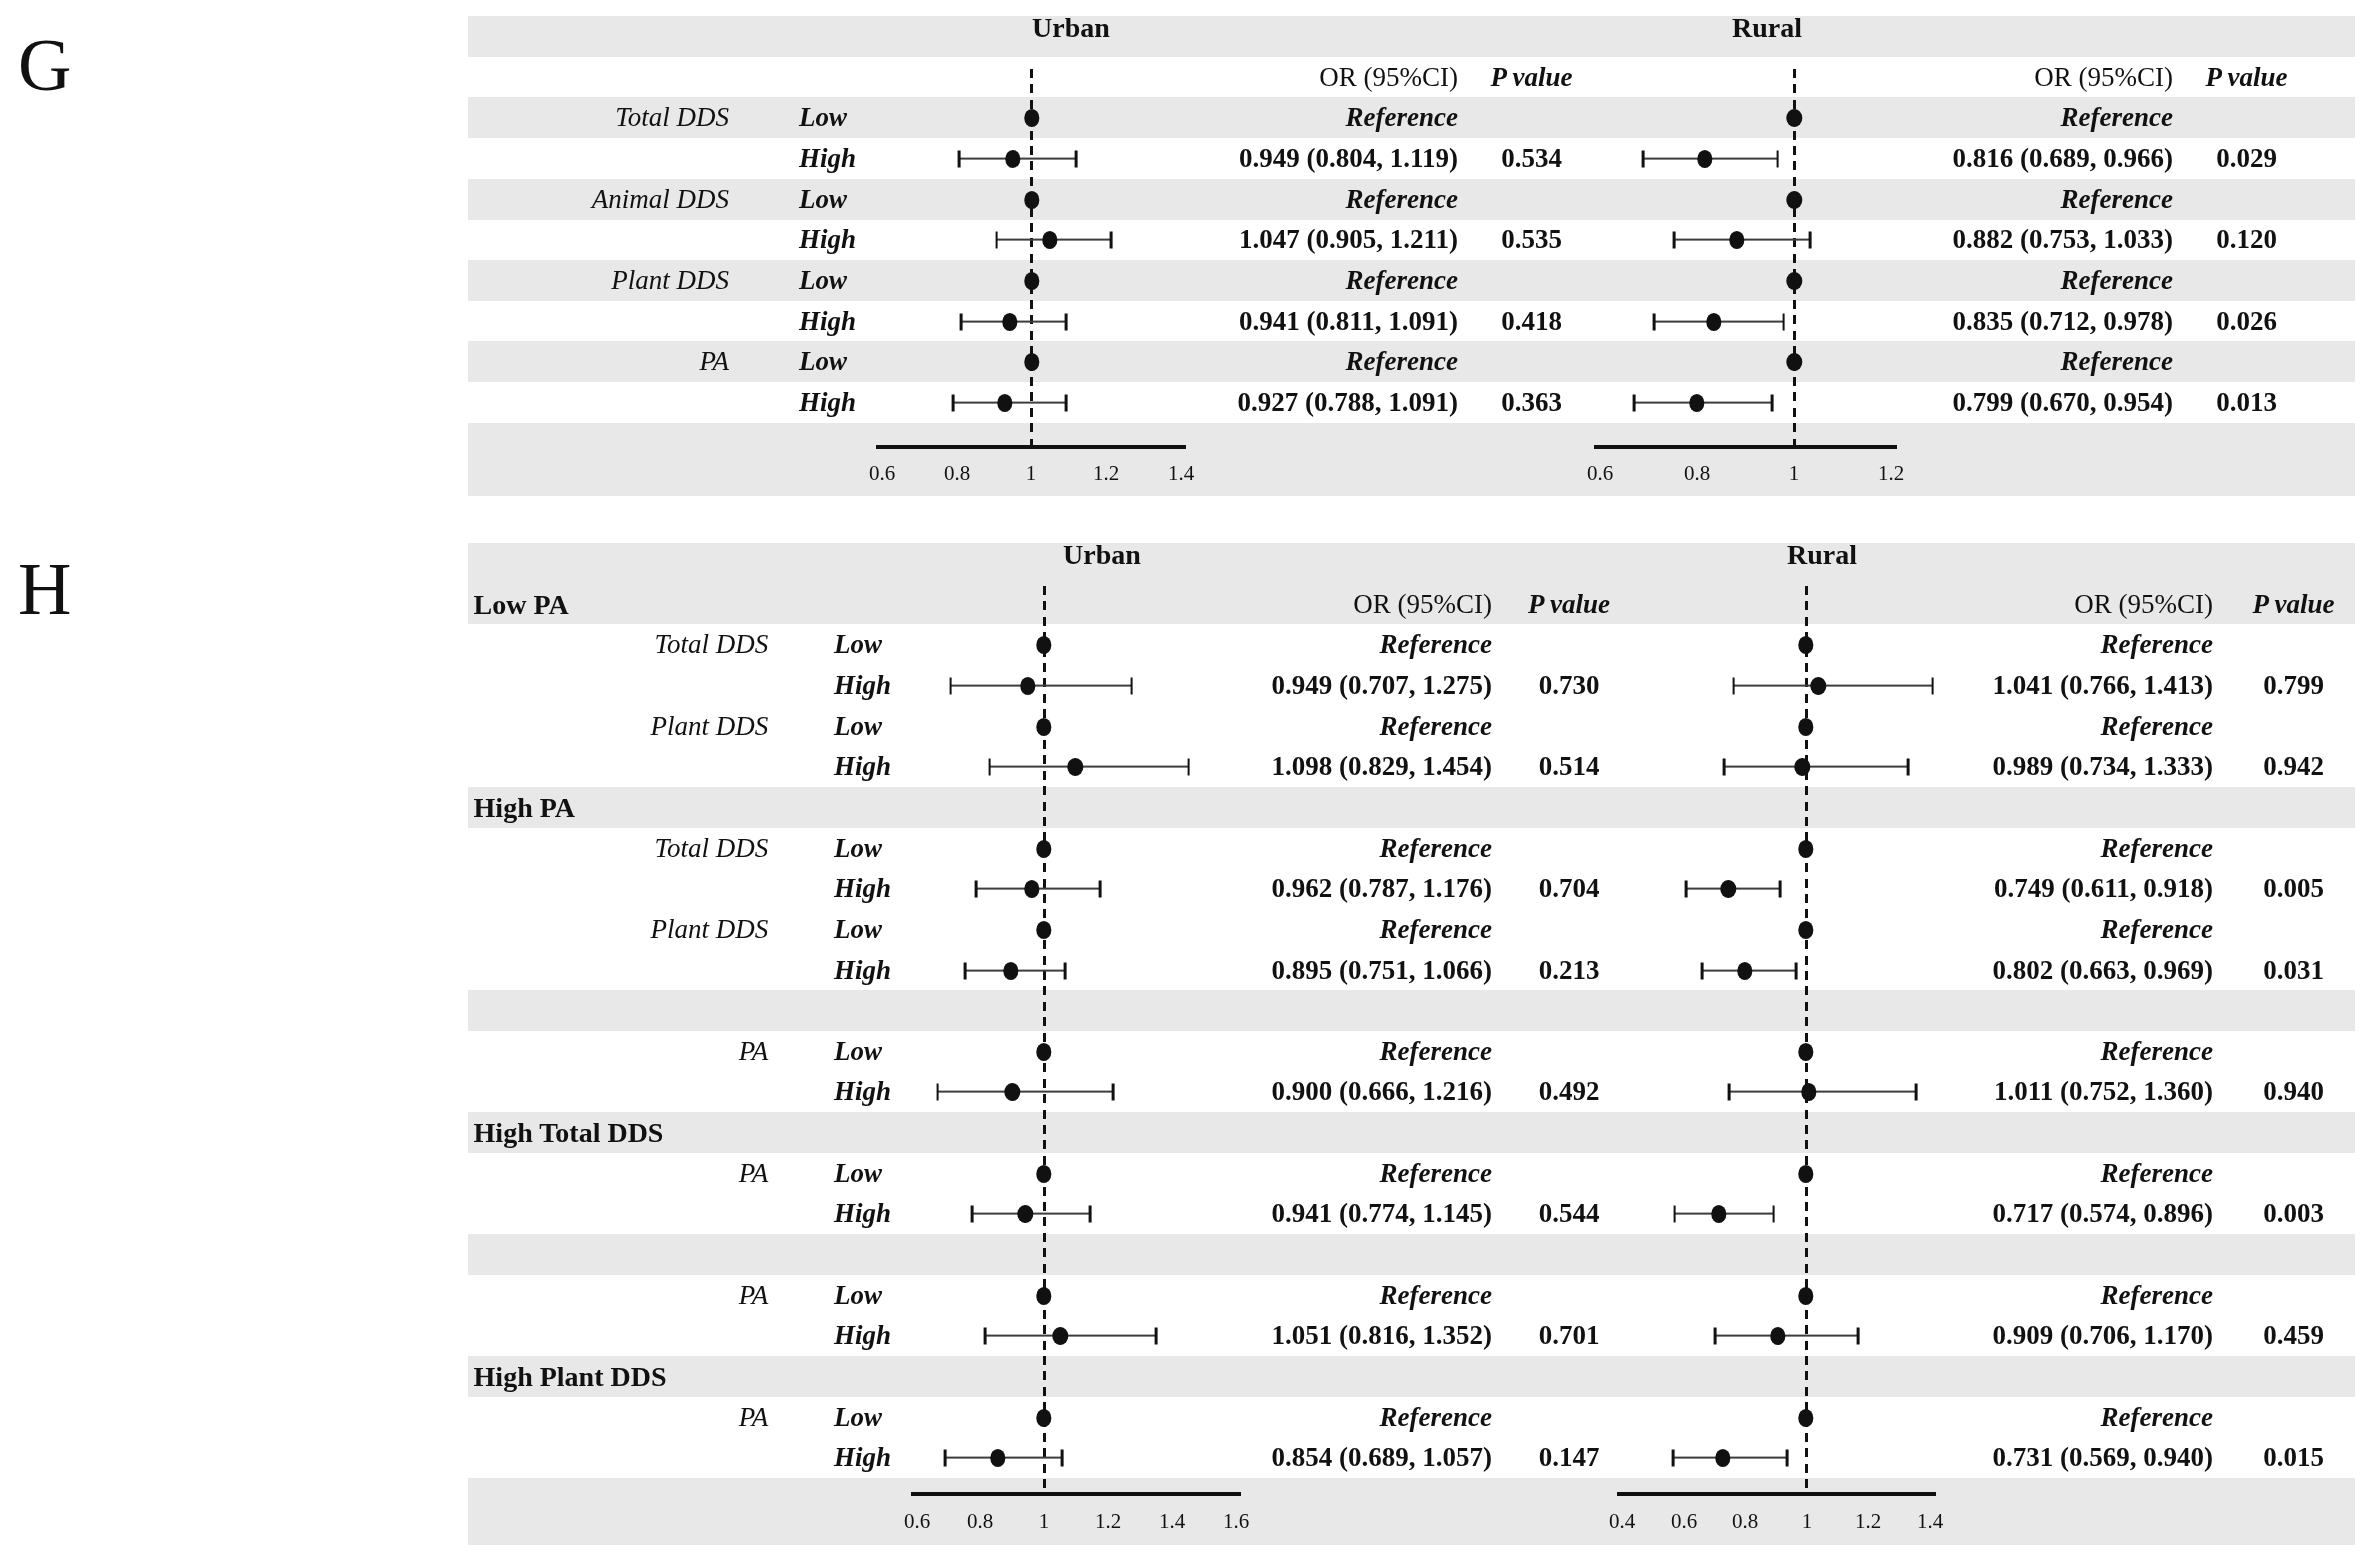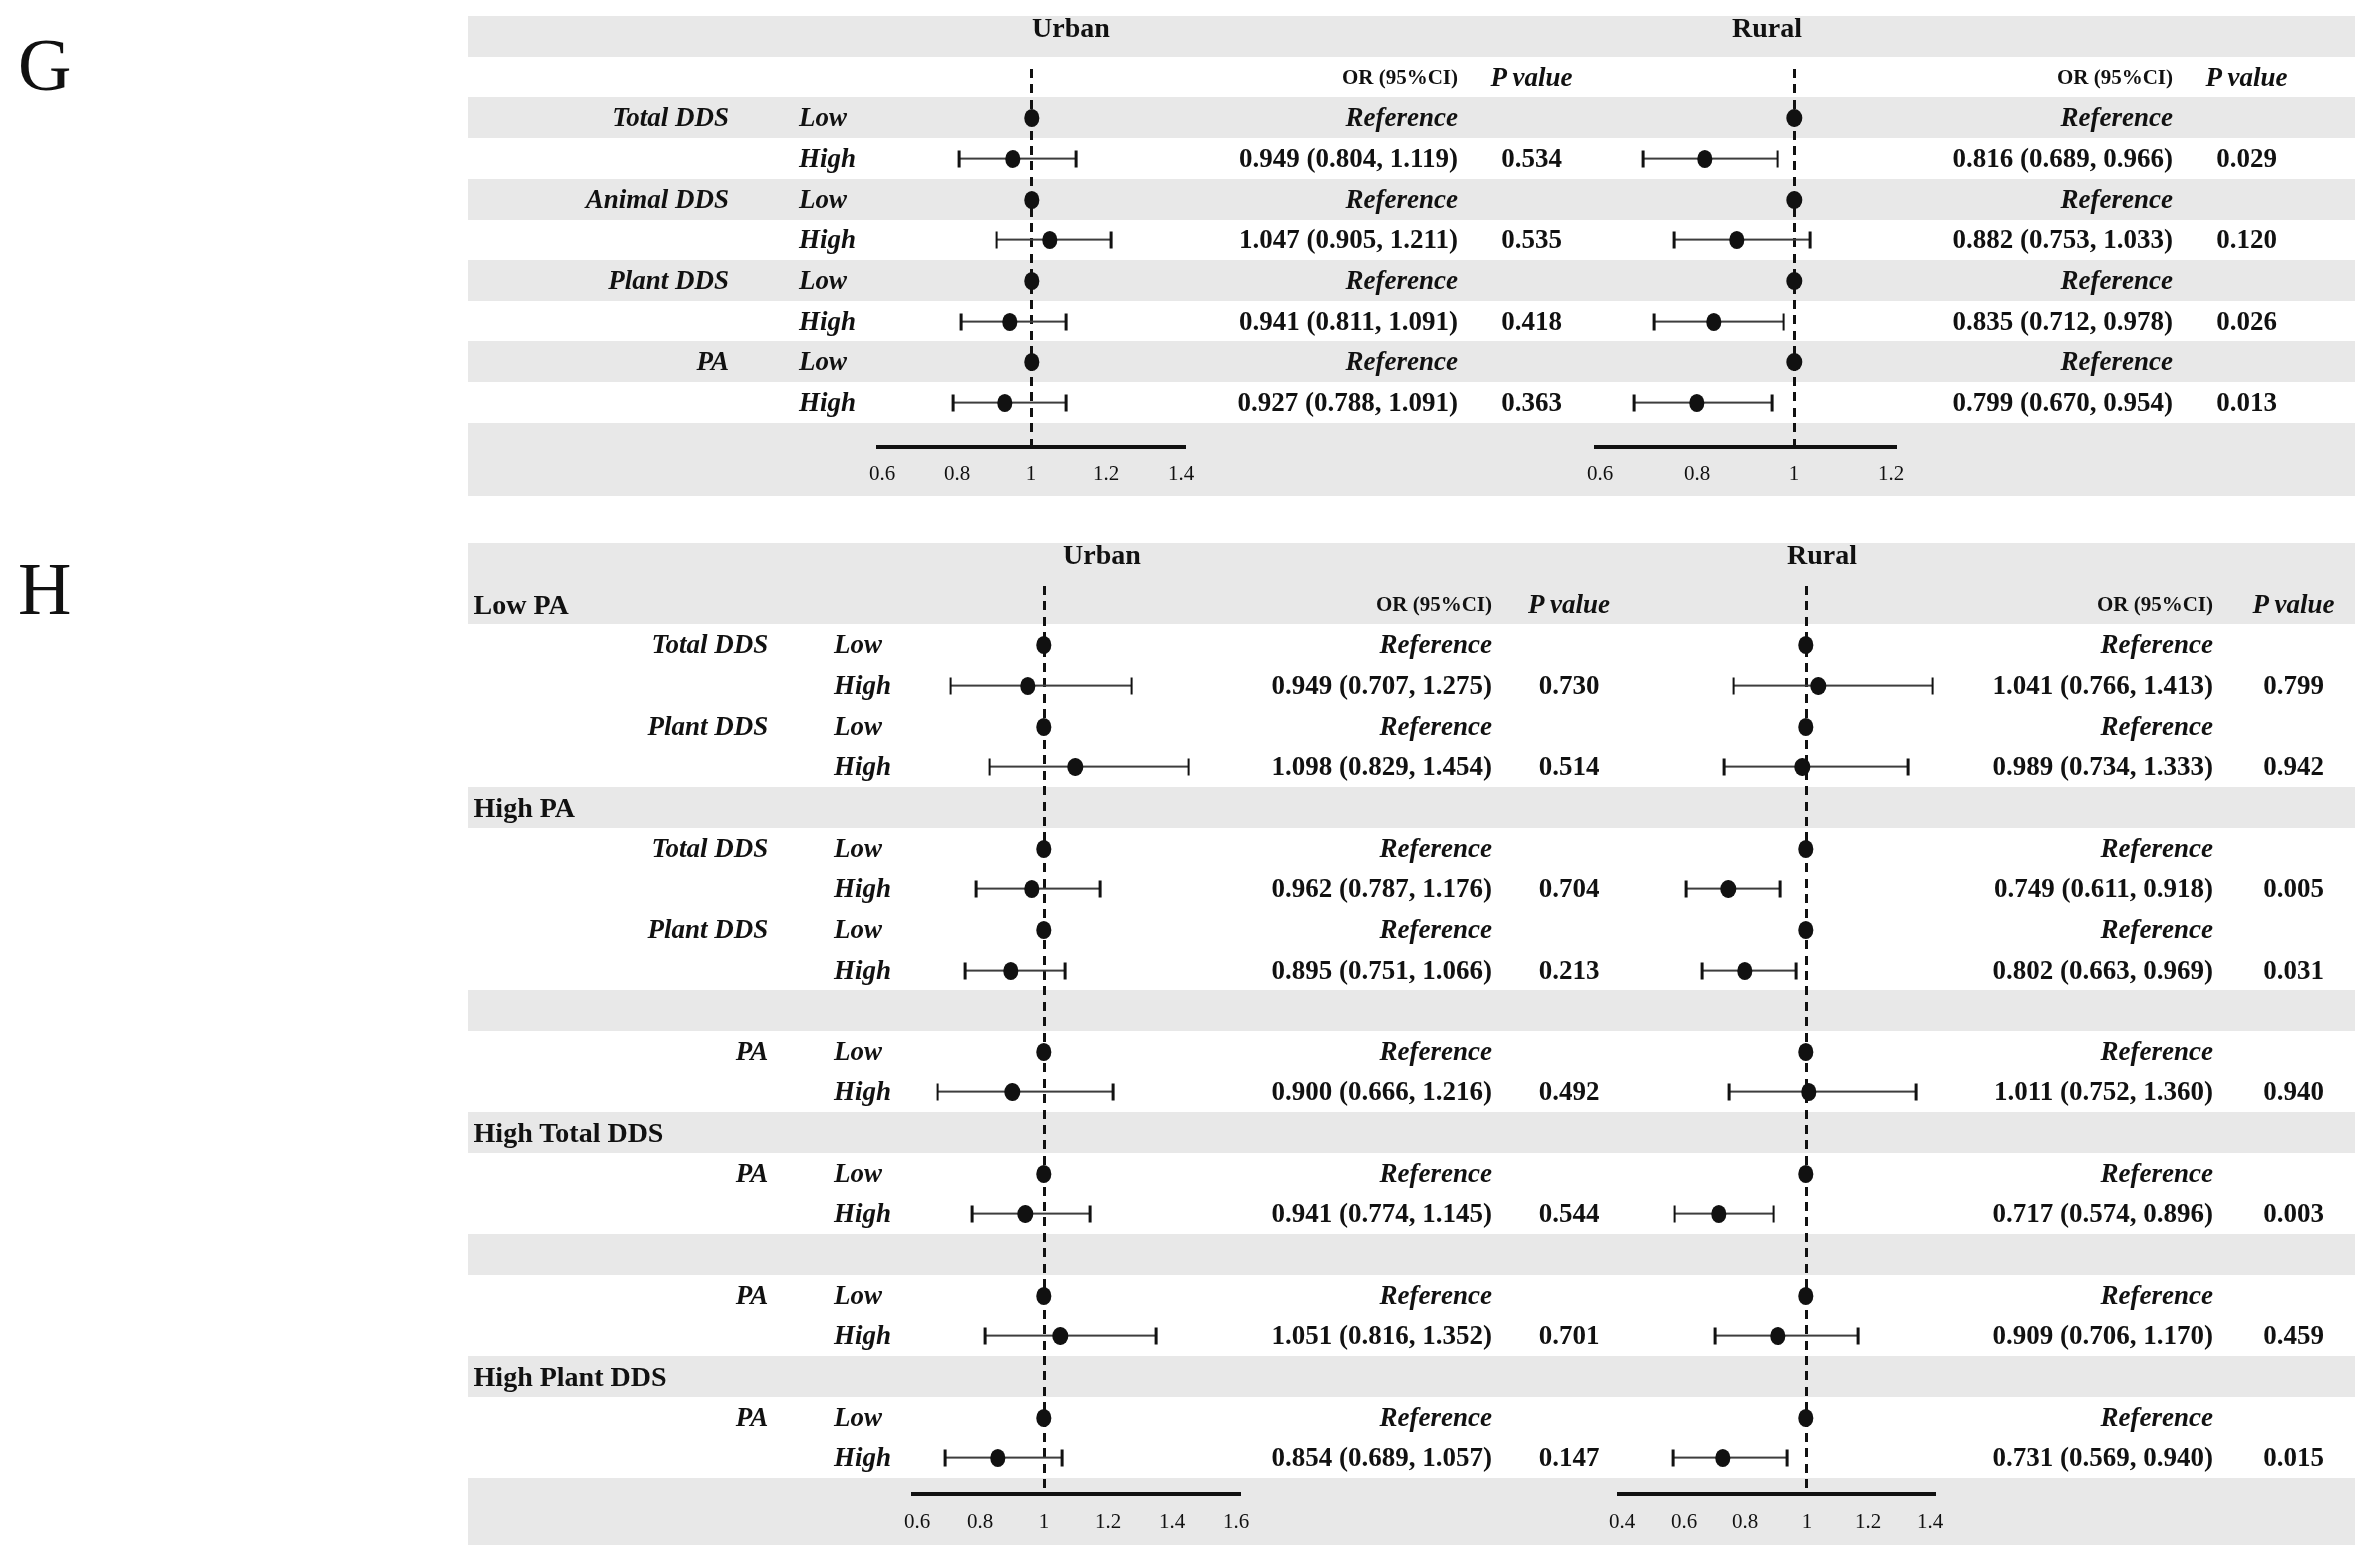--- a/index.html
+++ b/index.html
@@ -12,23 +12,23 @@
   .dash{position:absolute;width:2.8px;
         background:repeating-linear-gradient(180deg,#111 0px,#111 9px,rgba(0,0,0,0) 9px,rgba(0,0,0,0) 15.4px);}
   .prow{position:absolute;left:0;width:100%;display:grid;align-items:center;}
   .cell{position:relative;height:100%;display:flex;align-items:center;white-space:nowrap;}
   .c-label1{justify-content:flex-end;}
   .c-label2{justify-content:flex-start;}
   .c-or{justify-content:flex-end;}
   .c-p{justify-content:center;}
   .c-plot{overflow:visible;}
   .t-title{font-weight:bold;font-size:28px;}
-  .t-orhdr{font-weight:bold;font-size:21px;}
+  .t-orhdr{font-weight:normal;font-size:27px;}
   .t-phdr{font-weight:bold;font-style:italic;font-size:27px;}
-  .t-group{font-weight:bold;font-style:italic;font-size:27px;text-align:right;}
+  .t-group{font-weight:normal;font-style:italic;font-size:27px;text-align:right;}
   .t-level{font-weight:bold;font-style:italic;font-size:27px;}
   .t-val{font-weight:bold;font-size:27px;}
   .t-ref{font-weight:bold;font-style:italic;font-size:27px;}
   .t-p{font-weight:bold;font-size:27px;}
   .t-sec{font-weight:bold;font-size:28px;}
   .t-tick{font-size:21px;font-weight:normal;}
   .titlespan{position:absolute;top:0;height:24px;display:flex;align-items:center;transform:translateX(-50%);}
   .secrow{position:absolute;left:0;width:100%;display:flex;align-items:center;padding-left:5.6px;box-sizing:border-box;}
   .mk-bar{position:absolute;top:50%;height:2.8px;transform:translateY(-50%);background:#3d3d3d;}
   .mk-cap{position:absolute;top:50%;width:2.8px;height:17px;transform:translate(-50%,-50%);background:#111;}

